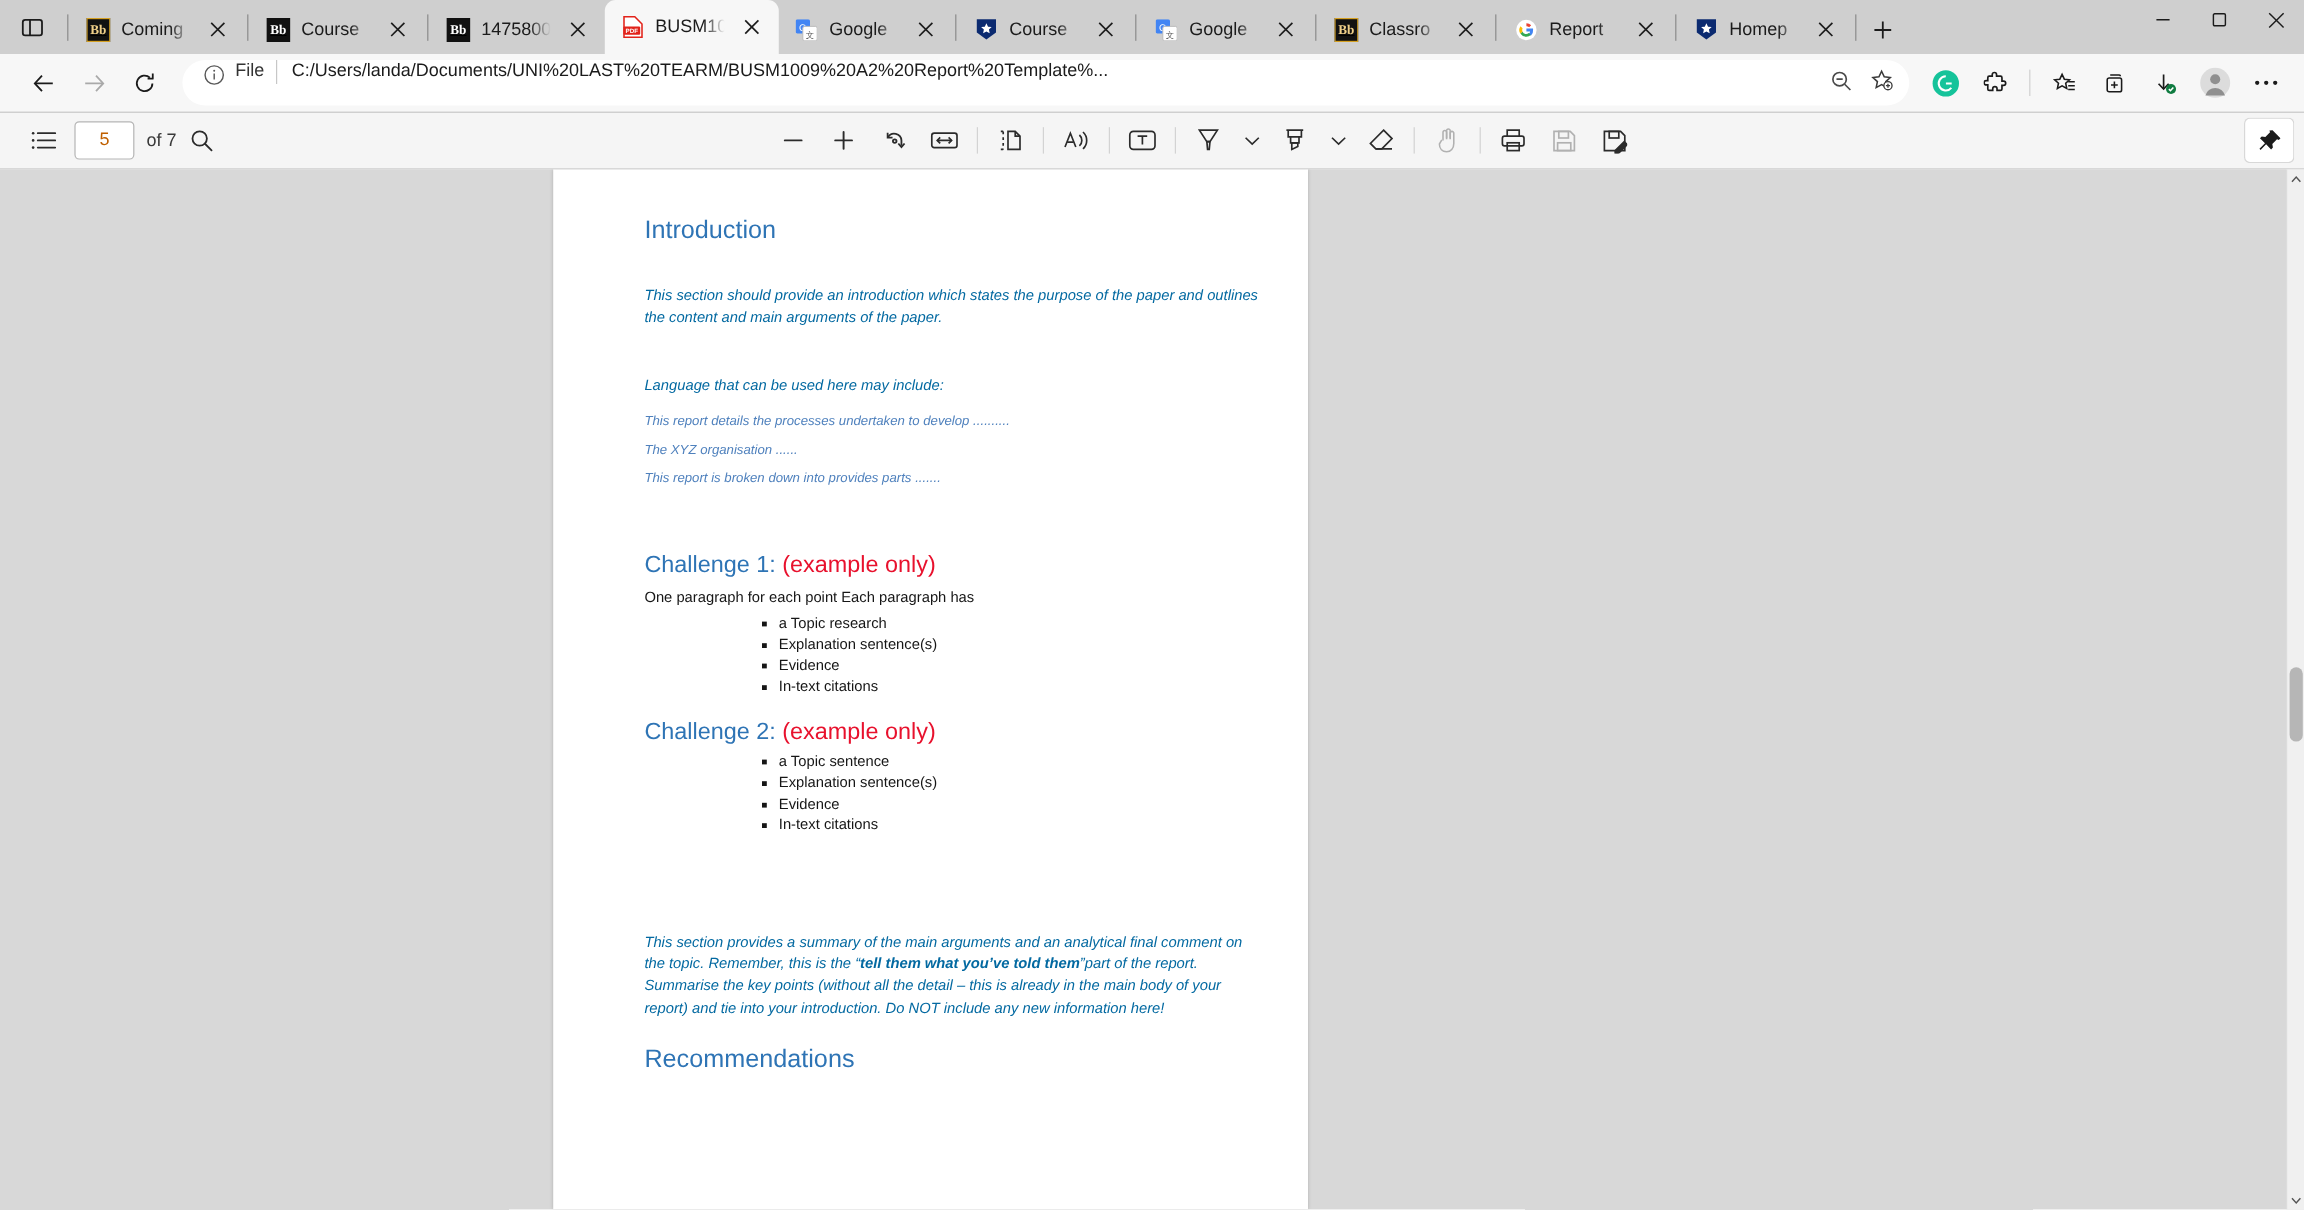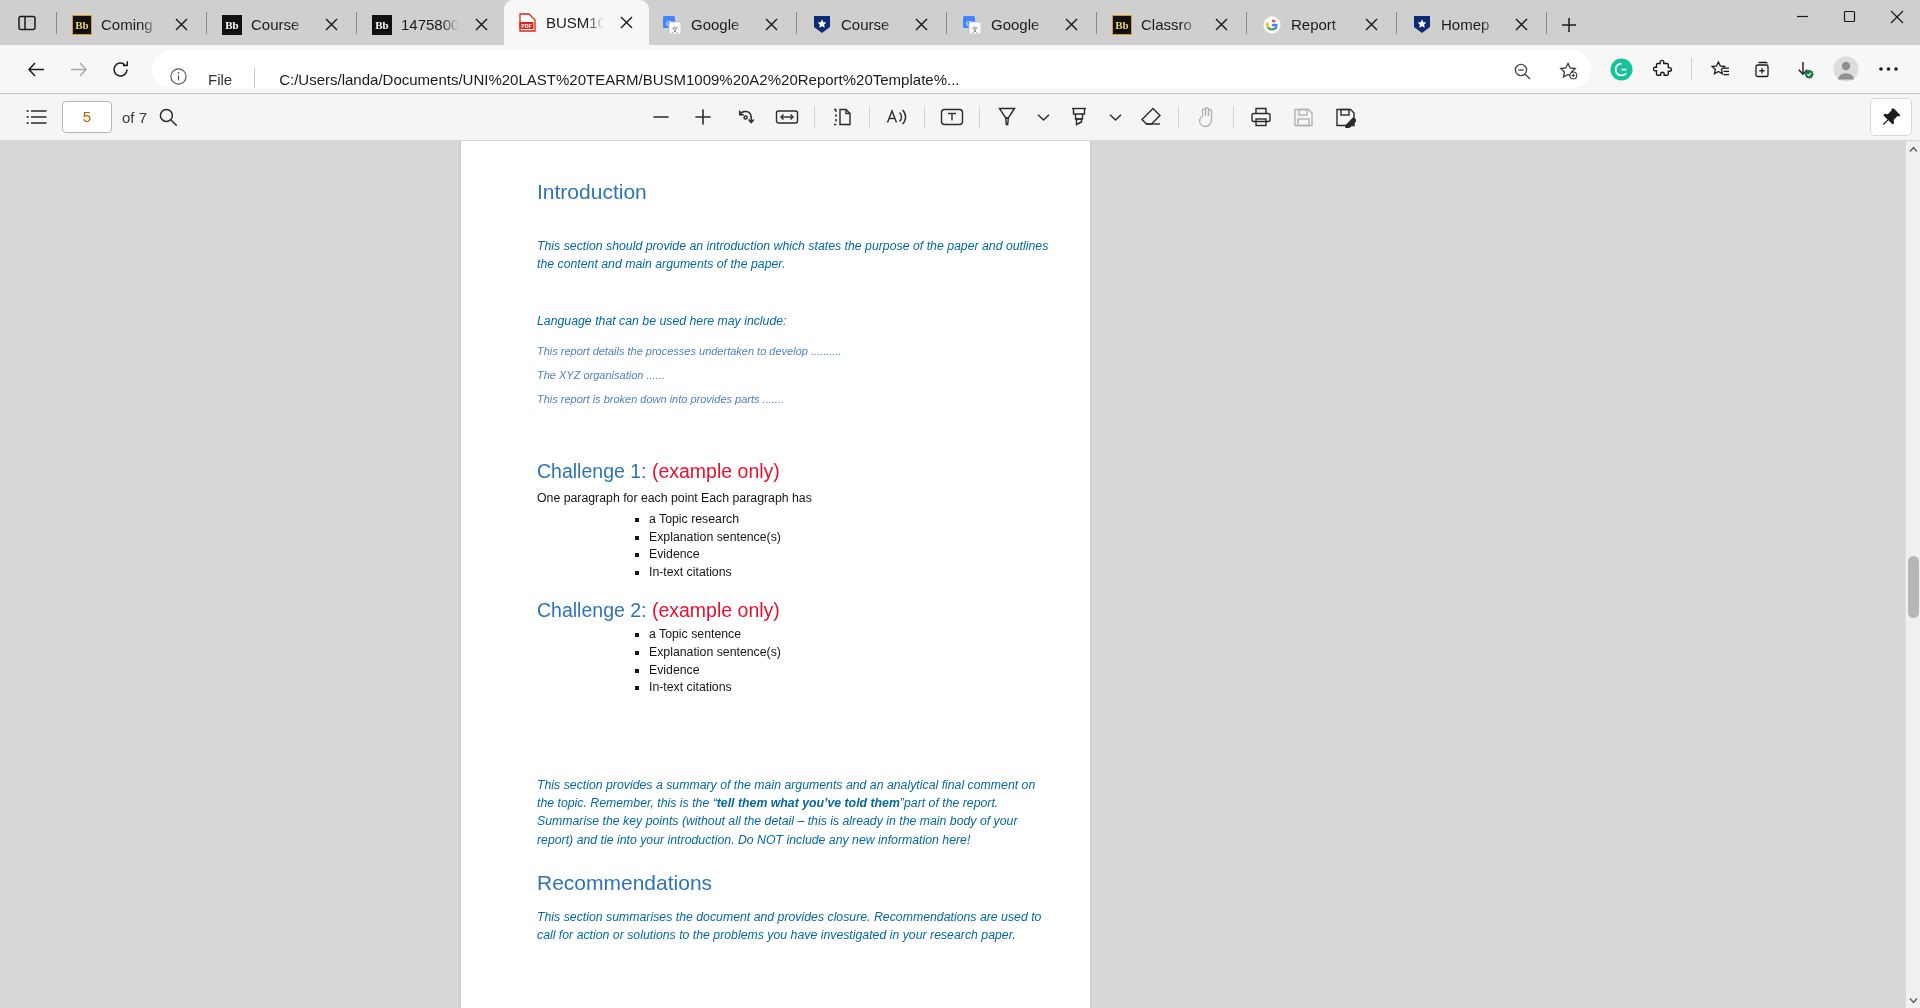--- a/index.html
+++ b/index.html
@@ -102,24 +102,24 @@
     border-radius: 6px;
     flex: 0 0 40px;
   }
   .navbtn.disabled { opacity: 0.35; }
   .omnibox {
     flex: 1 1 auto;
     height: 38px;
     background: #ffffff;
     border-radius: 19px;
     display: flex;
-    align-items: flex-end;
+    align-items: flex-start;
     padding: 0 6px 0 14px;
     margin: 0 8px 0 10px;
-    gap: 12px;
+    gap: 0;
     min-width: 0;
   }
   .omni-info { width: 24px; height: 24px; flex: 0 0 24px; display:flex; align-items:center; justify-content:center;}
   .omni-scheme {
     font-size: 15px; color: #333; padding: 0 10px 0 6px;
     white-space: nowrap;
   }
   .omni-div { width: 1px; height: 20px; background: #c7c7c7; }
   .omni-url {
     flex: 1 1 auto;
@@ -780,21 +780,20 @@
       <div class="sp-38"></div>
       <div class="sp-14"></div>
 
       <div class="sp-26"></div>
       <p class="para-red"><span>This section provides a summary of the main arguments and an analytical final comment on the topic. Remember, this is the “</span><span class="bold-q">tell them what you’ve told them</span><span>”part of the report. Summarise the key points (without all the detail – this is already in the main body of your report) and tie into your introduction. Do NOT include any new information here!</span></p>
 
       <div class="sp-20"></div>
 
       <h2 class="h-blue">Recommendations</h2>
       <div class="sp-6"></div>
-      <p class="para-red">This section summarises the document and provides closure. Recommendations are used to call for action or solutions to the problems you have investigated in your research paper.</p>
 
     </div>
   </div>
 
   <div class="scrollbar">
     <div class="sb-arrow">
       <svg width="9" height="7" viewBox="0 0 9 7" stroke="#555" stroke-width="1.2" fill="none">
           <polyline points="1,5.5 4.5,1.5 8,5.5"></polyline>
         </svg>
     </div>

